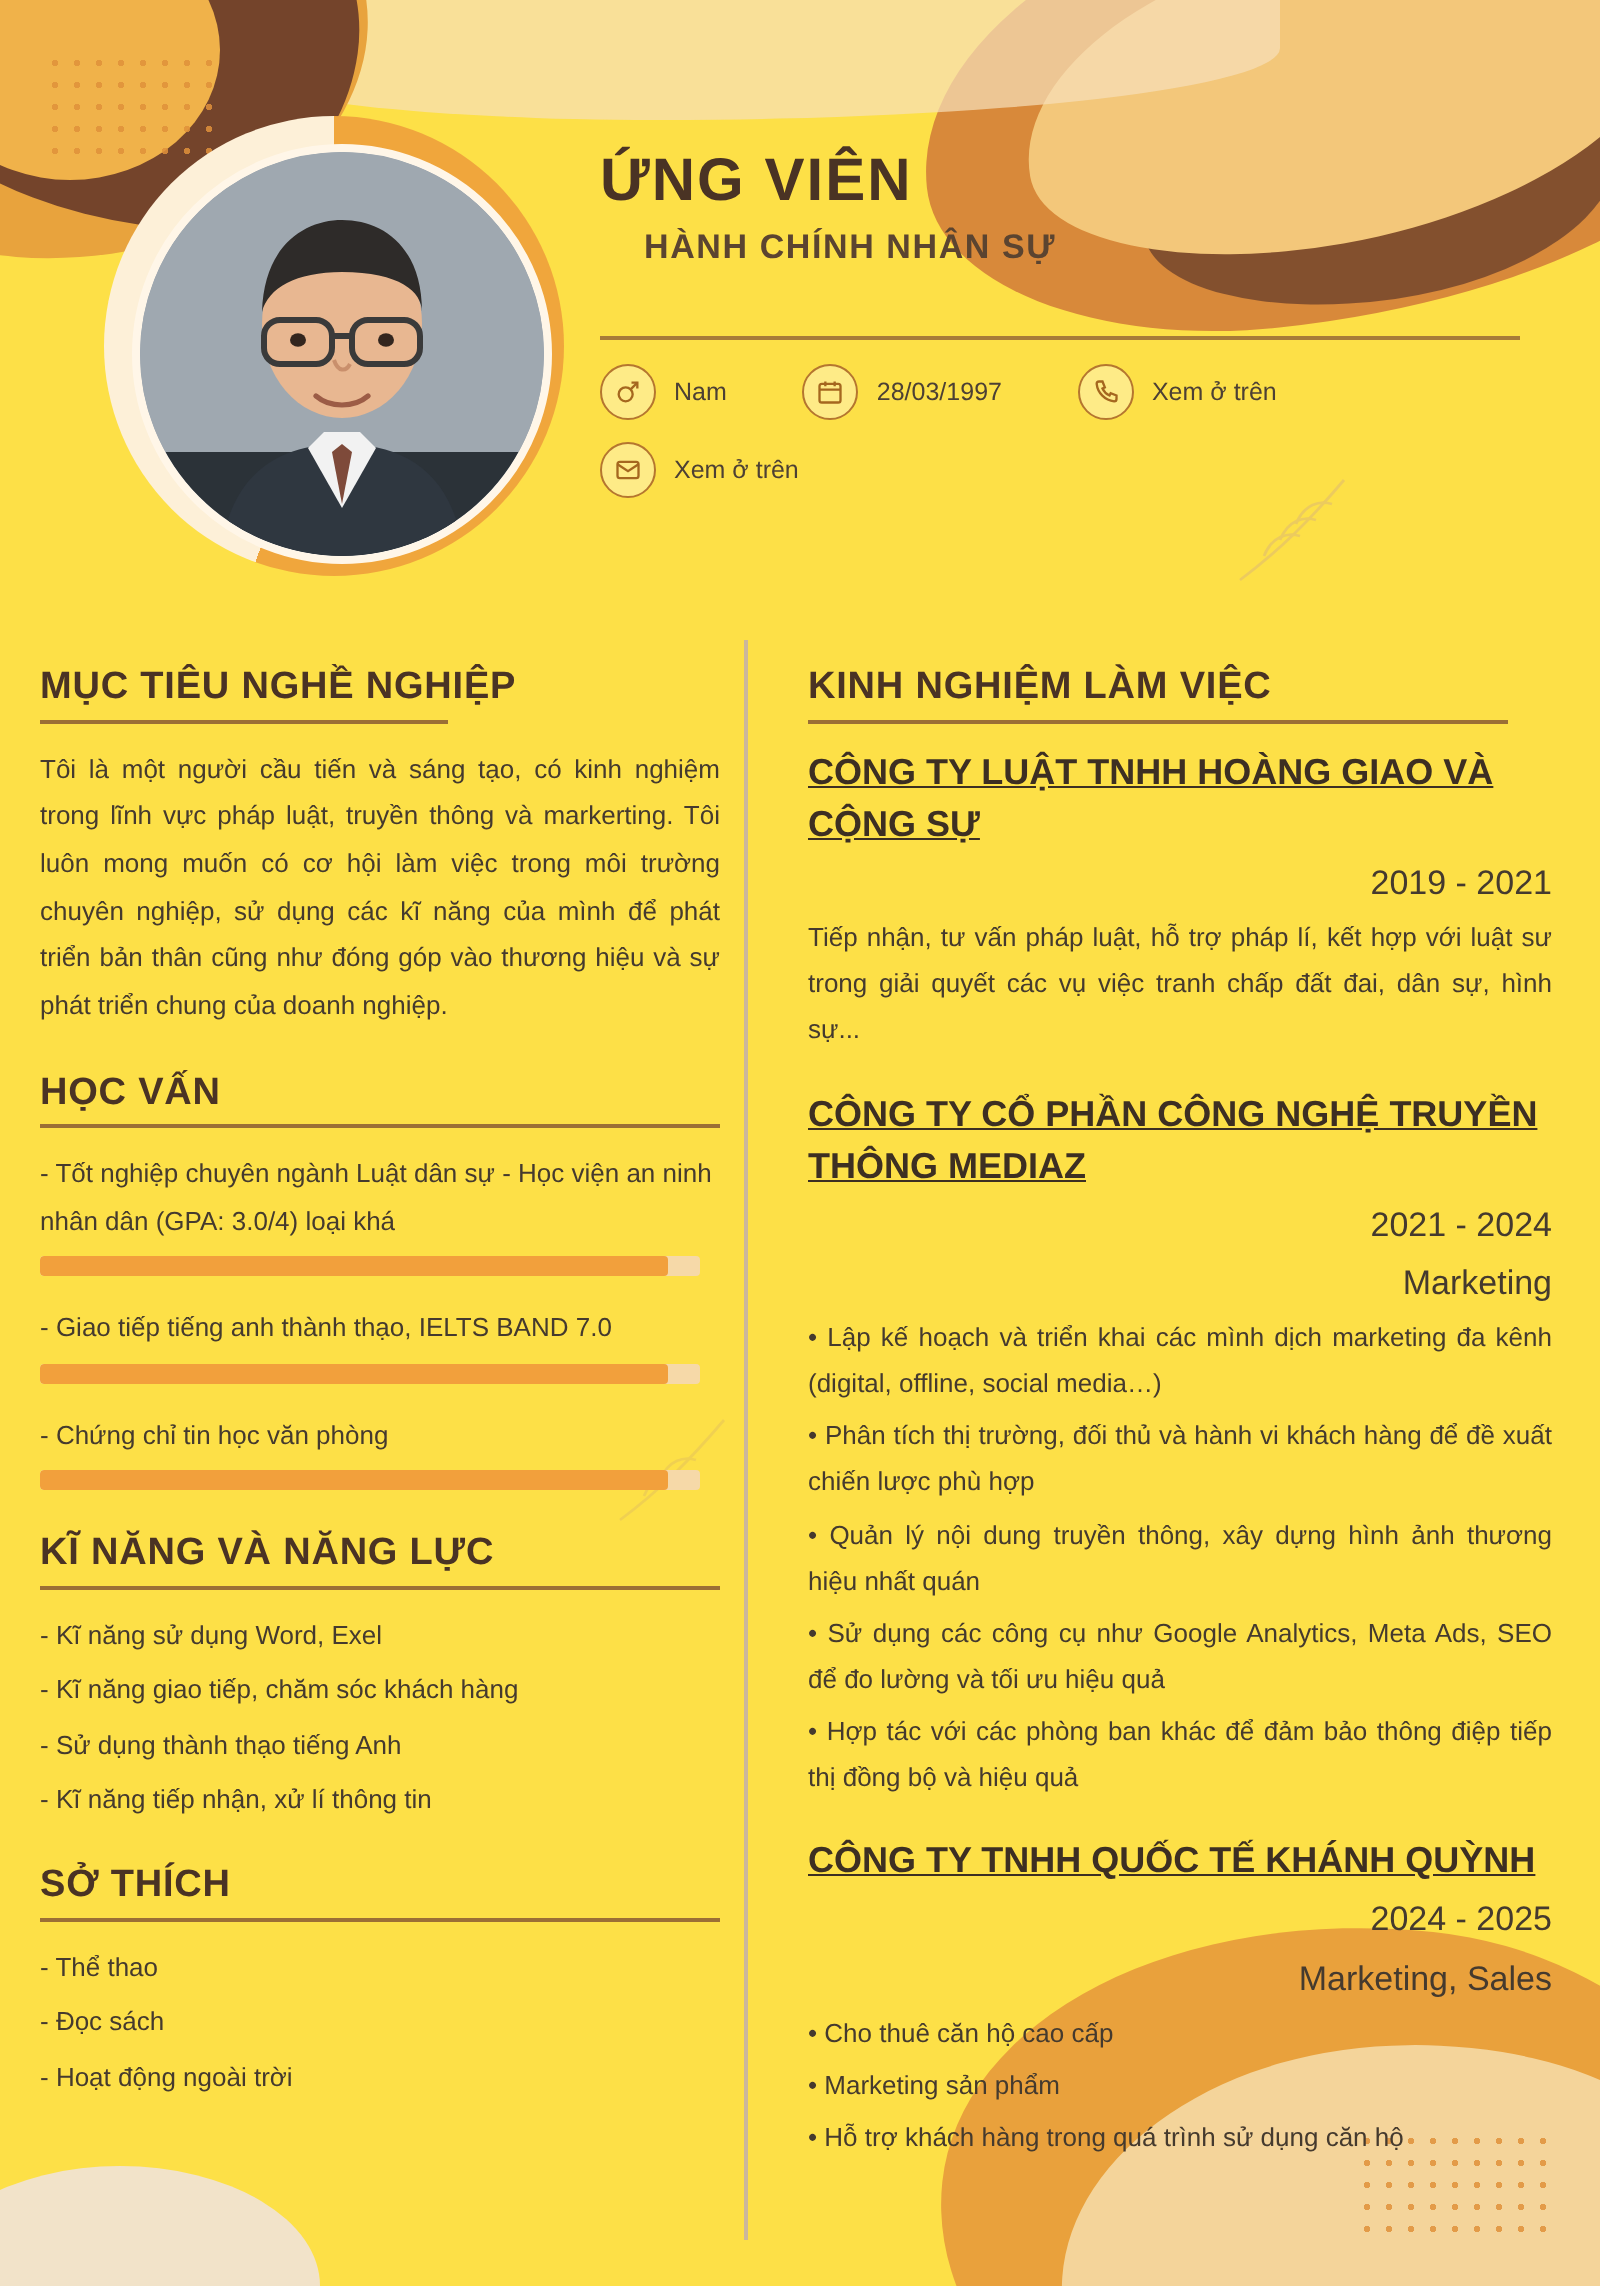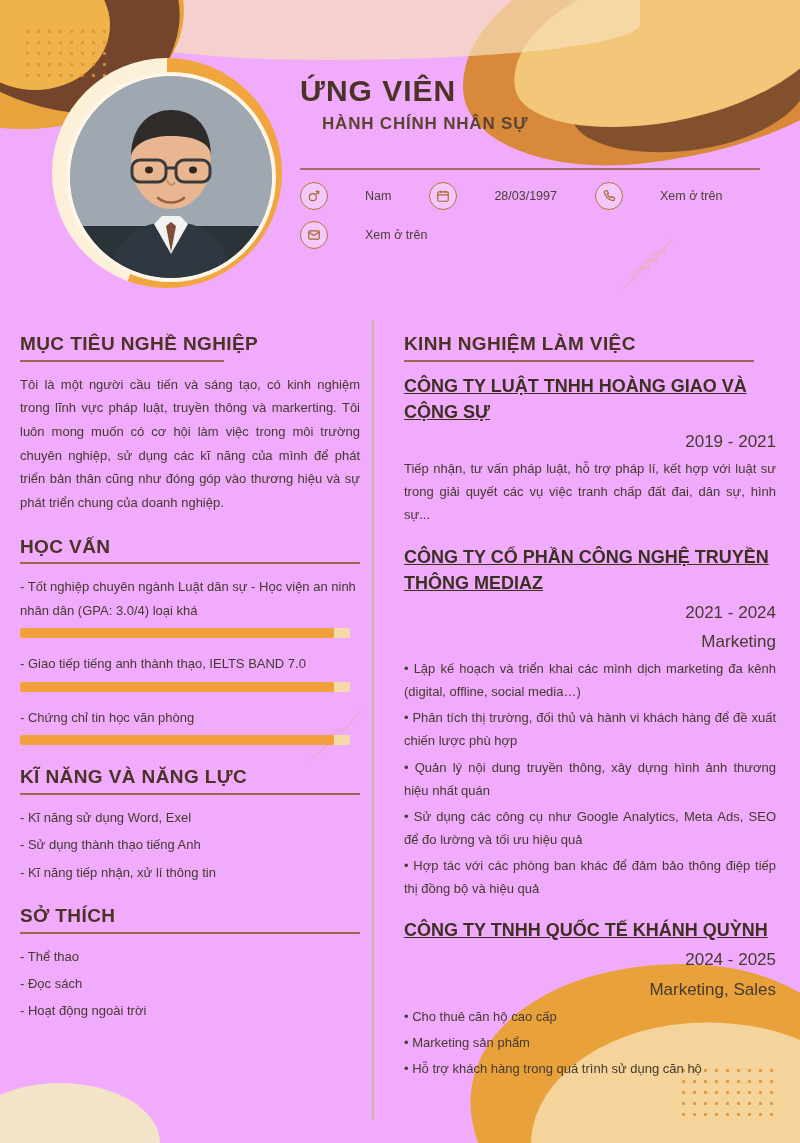--- a/index.html
+++ b/index.html
@@ -6,21 +6,21 @@
   body{
     width:800px;height:1143px;
     background:#ffffff;
     font-family:"Liberation Sans", sans-serif;
     color:#3a3a3a;
     overflow:hidden;
   }
   .page{
     position:relative;
     width:800px;height:1143px;
-    background:#f0abfc;
+    background:#fde047;
     overflow:hidden;
   }
   
   .blob{position:absolute;pointer-events:none;}
   .b-topleft{
     left:-120px;top:-130px;width:300px;height:260px;
     background:#e8a33d;border-radius:50% 50% 45% 55%/55% 60% 40% 45%;
     transform:rotate(-12deg);
   }
   .b-topleft2{
@@ -109,21 +109,21 @@
   }
   .hr-gold{
     position:absolute;left:300px;top:168px;width:460px;height:2px;
     background:#8a5a33;opacity:.75;
   }
   .contacts{
     position:absolute;left:300px;top:182px;width:480px;
     font-size:12.5px;color:#4d4034;
   }
   .crow{display:flex;align-items:center;margin-bottom:11px;}
-  .citem{display:flex;align-items:center;margin-right:38px;gap:28px;}
+  .citem{display:flex;align-items:center;margin-right:38px;}
   .cicon{
     width:26px;height:26px;border-radius:50%;
     border:1.6px solid #b5762f;color:#a5671f;
     display:flex;align-items:center;justify-content:center;
     margin-right:9px;flex:none;background:rgba(255,255,255,.35);
   }
   .cicon svg{width:14px;height:14px;display:block;}
 
   
   .body{
@@ -313,20 +313,21 @@
         <p class="li">- Chứng chỉ tin học văn phòng</p>
         <div class="skillbar">
           <div class="fill" style="width:95%"></div>
         </div>
       </div>
 
       <div class="block">
         <h2 class="sec">KĨ NĂNG VÀ NĂNG LỰC</h2>
         <div class="sec-rule"></div>
         <p class="li">- Kĩ năng sử dụng Word, Exel</p>
+        <p class="li">- Kĩ năng giao tiếp, chăm sóc khách hàng</p>
         <p class="li">- Sử dụng thành thạo tiếng Anh</p>
         <p class="li">- Kĩ năng tiếp nhận, xử lí thông tin</p>
       </div>
 
       <div class="block">
         <h2 class="sec">SỞ THÍCH</h2>
         <div class="sec-rule"></div>
         <p class="li">- Thể thao</p>
         <p class="li">- Đọc sách</p>
         <p class="li">- Hoạt động ngoài trời</p>

